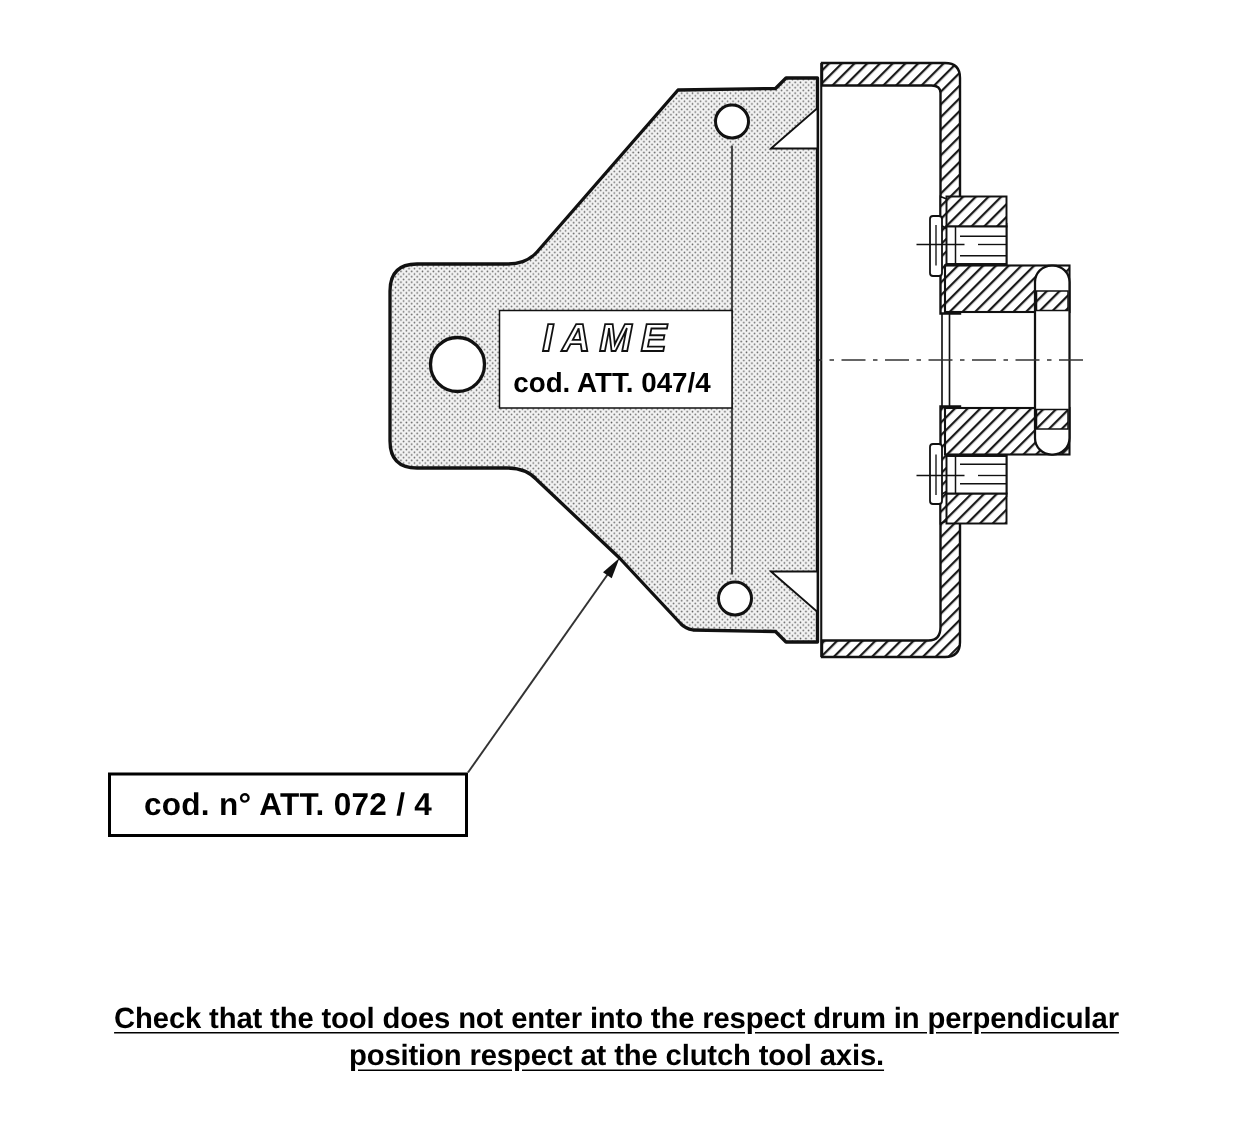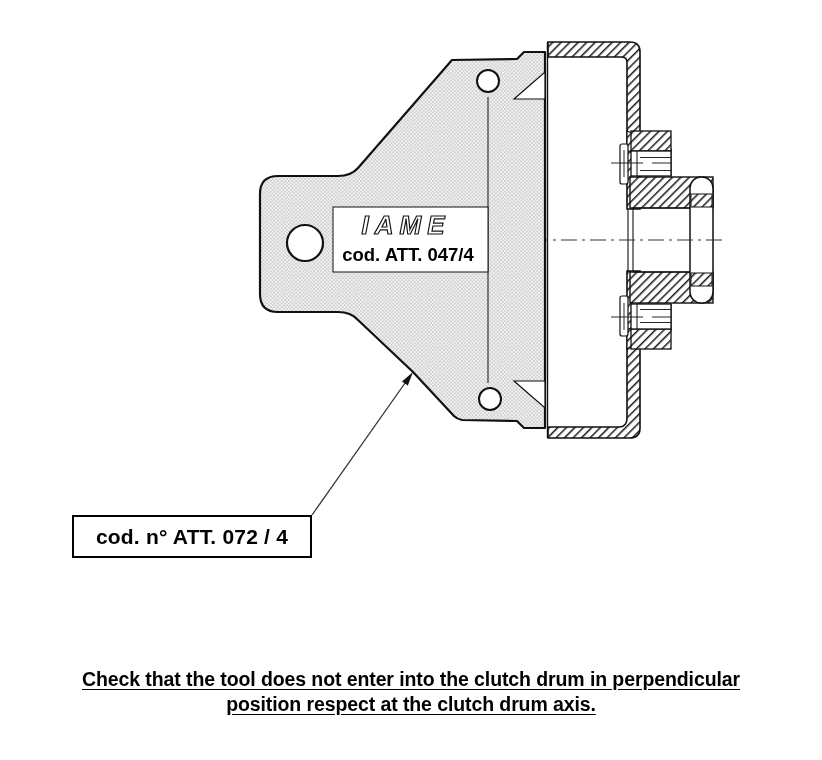--- a/index.html
+++ b/index.html
@@ -121,17 +121,17 @@
       <line x1="312" y1="515" x2="410" y2="376" stroke="#333" stroke-width="1.3"></line>
       <polygon points="413,372 407.8,385.5 402,381.5" fill="#111"></polygon>
     </g>
   </svg>
 
   <div class="callout-box">
     <span>cod. n° ATT. 072 / 4</span>
   </div>
 
   <div class="caption">
-    <span>Check that the tool does not enter into the clutch drum in perpendicular</span>
-    <span>position respect at the clutch drum axis.</span>
+    <span>Check that the tool does not enter into the respect drum in perpendicular</span>
+    <span>position respect at the clutch tool axis.</span>
   </div>
 
 </div>
 
 </body></html>

